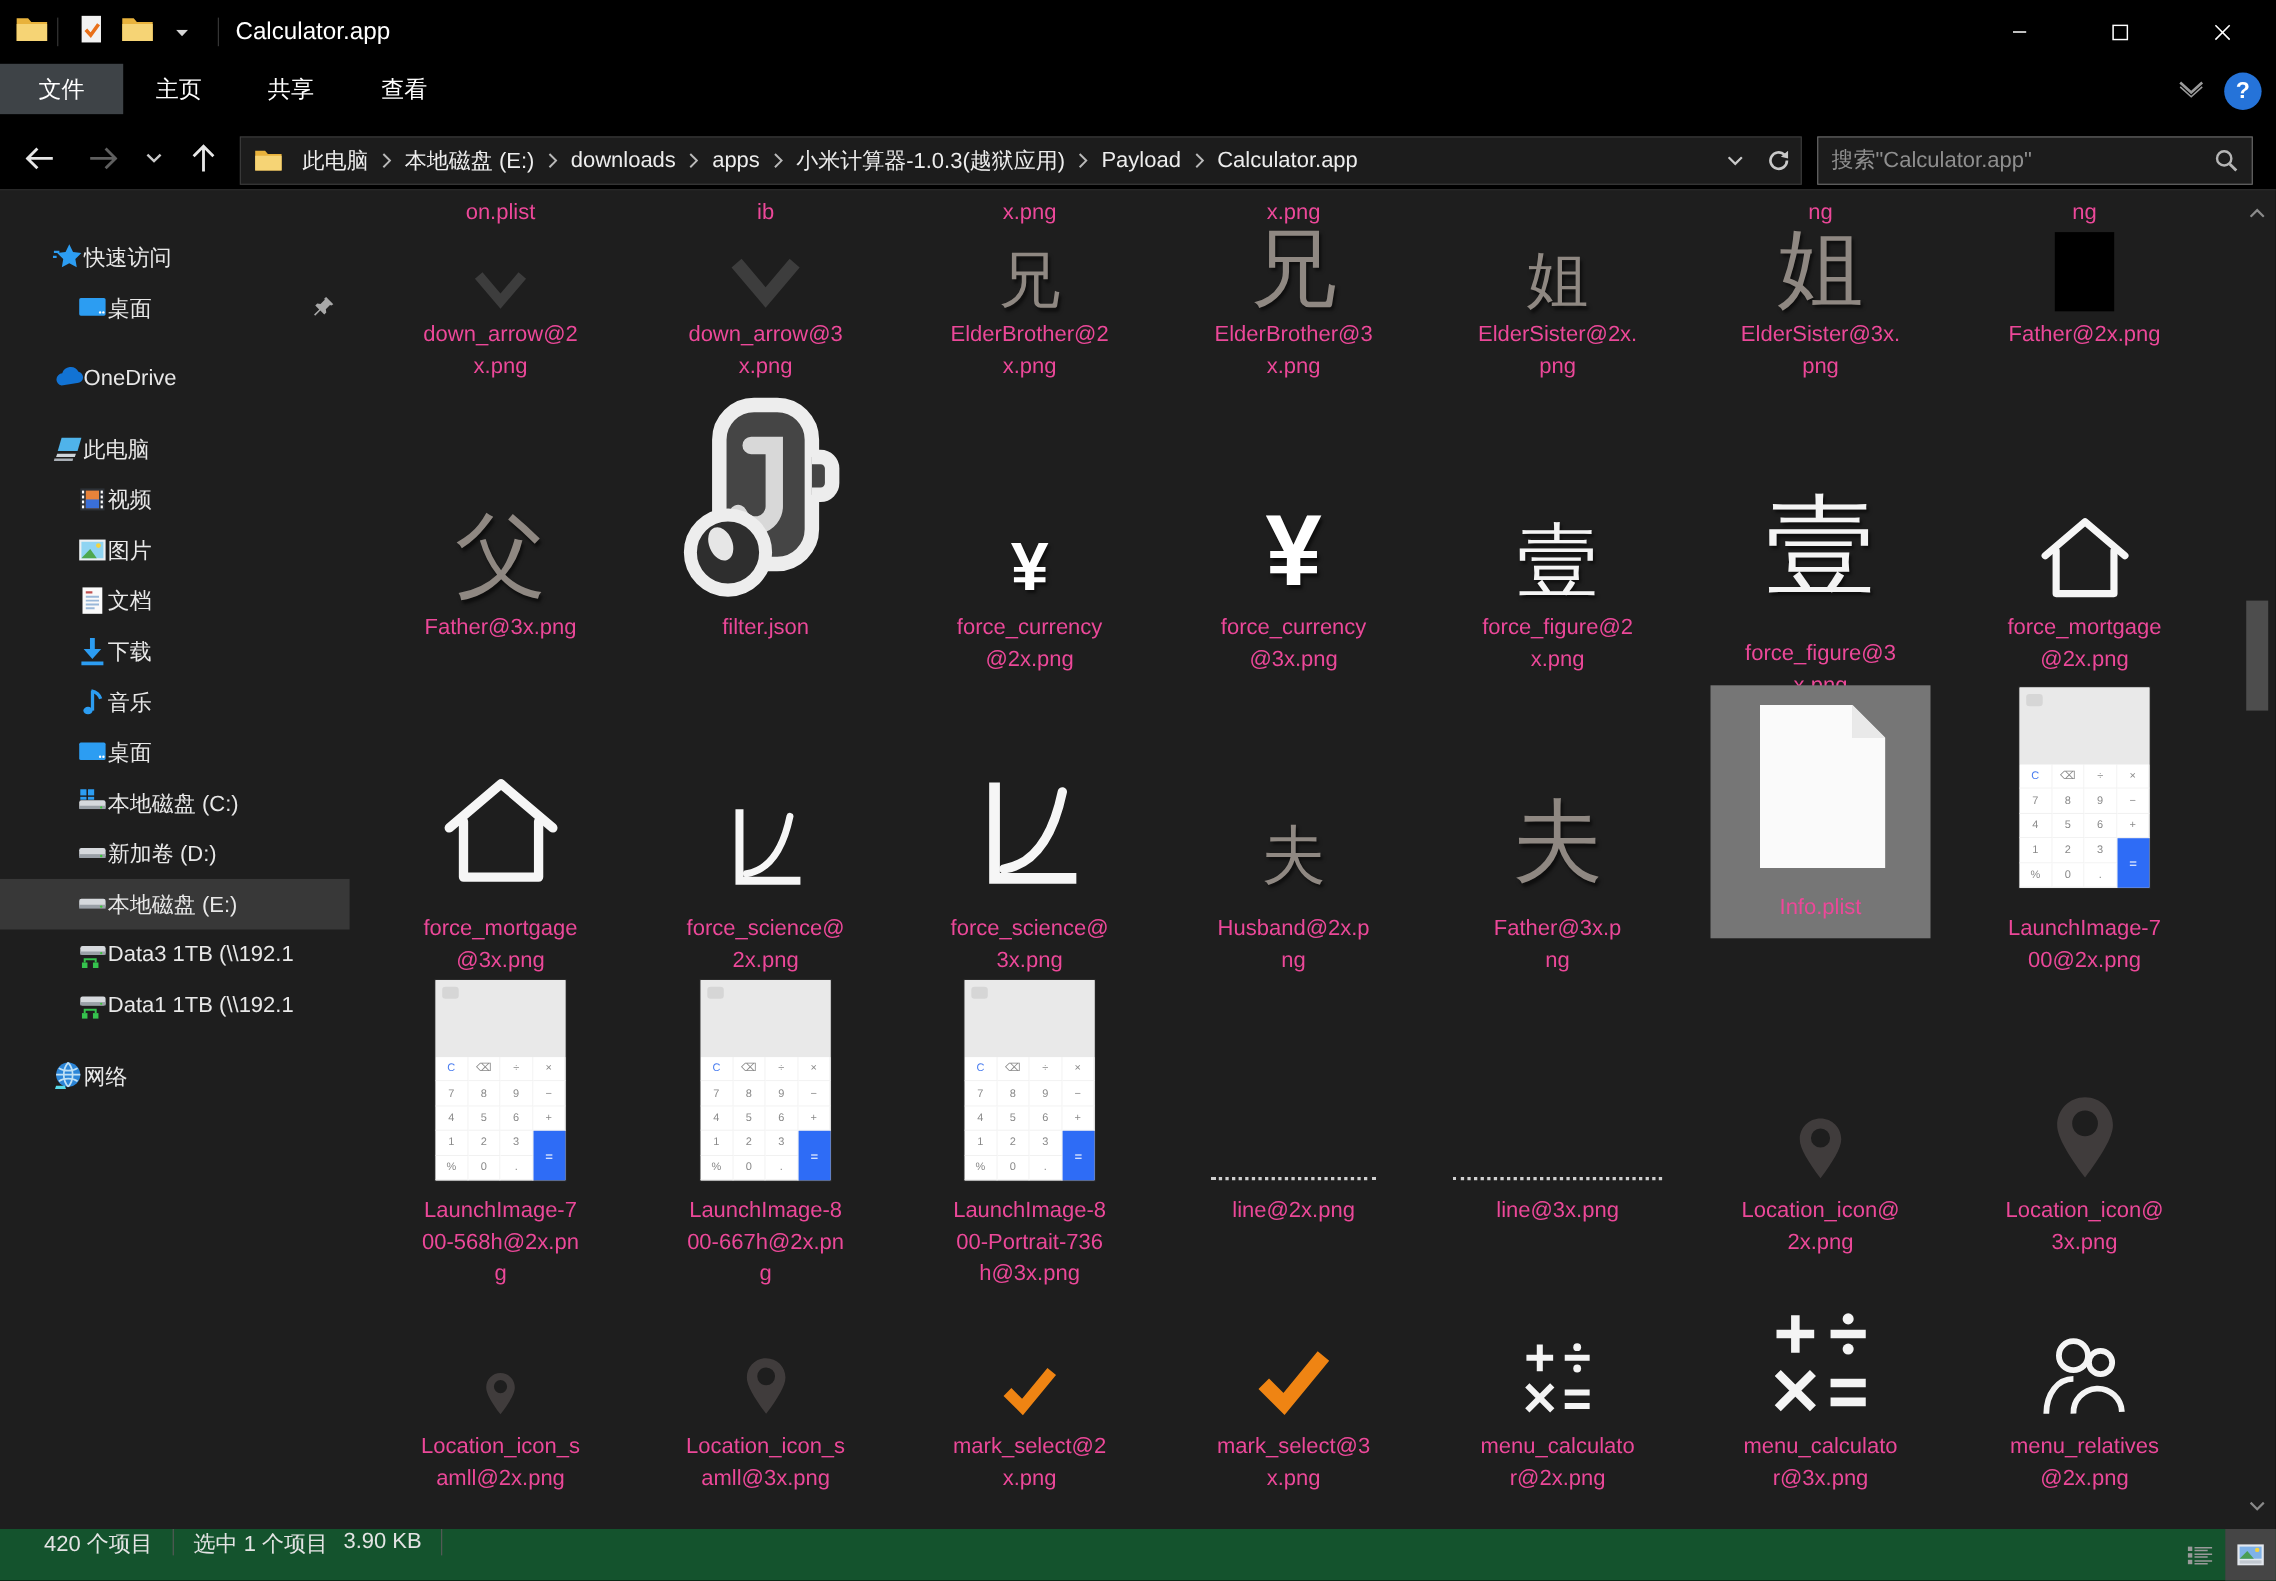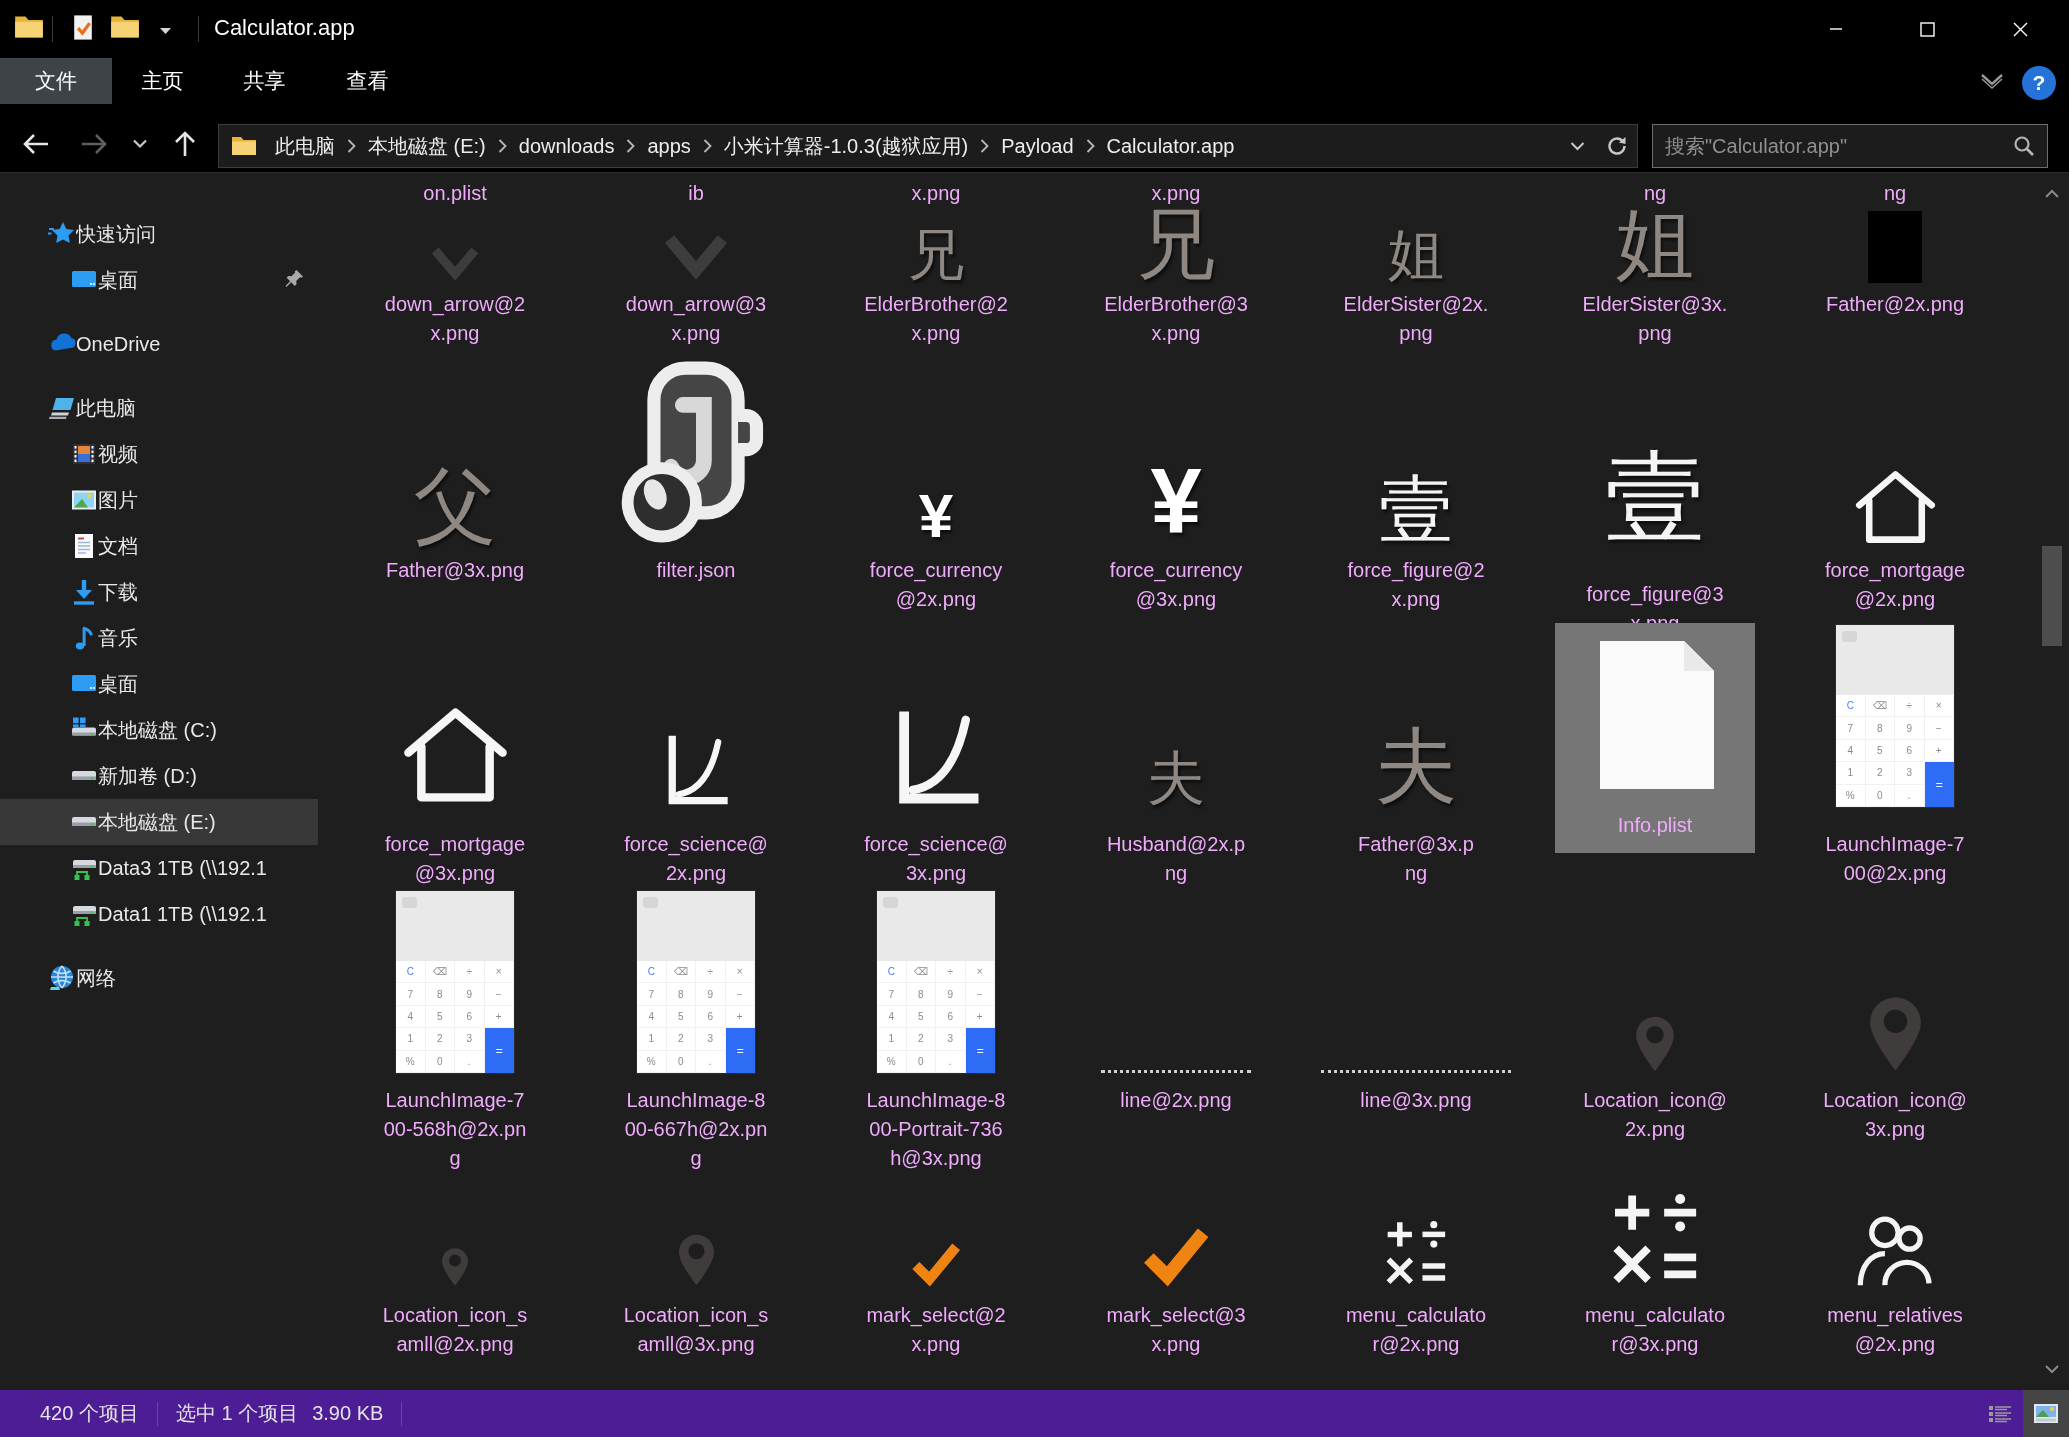--- a/index.html
+++ b/index.html
@@ -43,37 +43,37 @@
   .side-item.group-start{margin-top:18px;}
   .side-item.selected{background:#383838;}
   .side-item .sicon{display:flex;align-items:center;justify-content:center;width:28px;height:28px;flex:0 0 28px;}
   .side-item.lvl0 .sicon{margin-left:48px;}
   .side-item.lvl1 .sicon{margin-left:70px;}
   .side-item .slabel{overflow:hidden;text-overflow:clip;}
   .side-pin{position:absolute;right:14px;top:12px;}
   
   #files{position:absolute;left:318px;top:0;width:1720px;height:1218px;overflow:hidden;}
   .ficon{position:absolute;display:flex;align-items:flex-end;justify-content:center;}
-  .flabel{position:absolute;width:230px;text-align:center;color:#f0abfc;font-size:20px;line-height:29px;}
+  .flabel{position:absolute;width:230px;text-align:center;color:#ec4899;font-size:20px;line-height:29px;}
   .cjk{display:block;line-height:1;text-shadow:2px 3px 3px rgba(0,0,0,.55);}
   .sel-bg{position:absolute;background:#767676;}
   .calcthumb{width:118px;height:182px;background:#fff;display:flex;flex-direction:column;box-shadow:0 0 0 1px rgba(255,255,255,.06);}
   .ct-top{position:relative;height:70px;background:#e9e9e9;}
   .ct-chip{position:absolute;left:6px;top:6px;width:15px;height:11px;background:#d6d6d6;border-radius:3px;}
   .ct-keys{flex:1;display:grid;grid-template-columns:repeat(4,1fr);grid-template-rows:repeat(5,1fr);}
   .ct-key{display:flex;align-items:center;justify-content:center;font-size:10px;color:#8a8a8a;
     border-right:1px solid #f1f1f1;border-bottom:1px solid #f1f1f1;background:#fff;}
   .ct-key.fn{color:#4a7df0;}
   .ct-key.eq{grid-column:4;grid-row:4/6;background:#2e6cf6;color:#fff;font-size:12px;border:none;}
   
   #scrollbar{position:absolute;right:5px;top:0;width:24px;height:1218px;}
   .sb-arrow{position:absolute;left:0;width:24px;height:36px;display:flex;align-items:center;justify-content:center;}
   #sb-thumb{position:absolute;left:2px;top:373px;width:20px;height:100px;background:#4d4d4d;}
   
-  #statusbar{position:absolute;left:0;top:1390px;width:100%;height:47px;background:#4c1d95;display:flex;align-items:center;}
+  #statusbar{position:absolute;left:0;top:1390px;width:100%;height:47px;background:#14532d;display:flex;}
   .status-text{color:#e4e4e4;font-size:20px;white-space:nowrap;}
   .status-div{width:1px;height:24px;background:#5a5a5a;margin:0 18px;}
   #status-right{margin-left:auto;display:flex;height:100%;}
   .view-btn{width:46px;height:100%;display:flex;align-items:center;justify-content:center;}
   .view-btn.selected{background:#454545;}
 </style>
 </head>
 <body>
 
 <div id="window">

